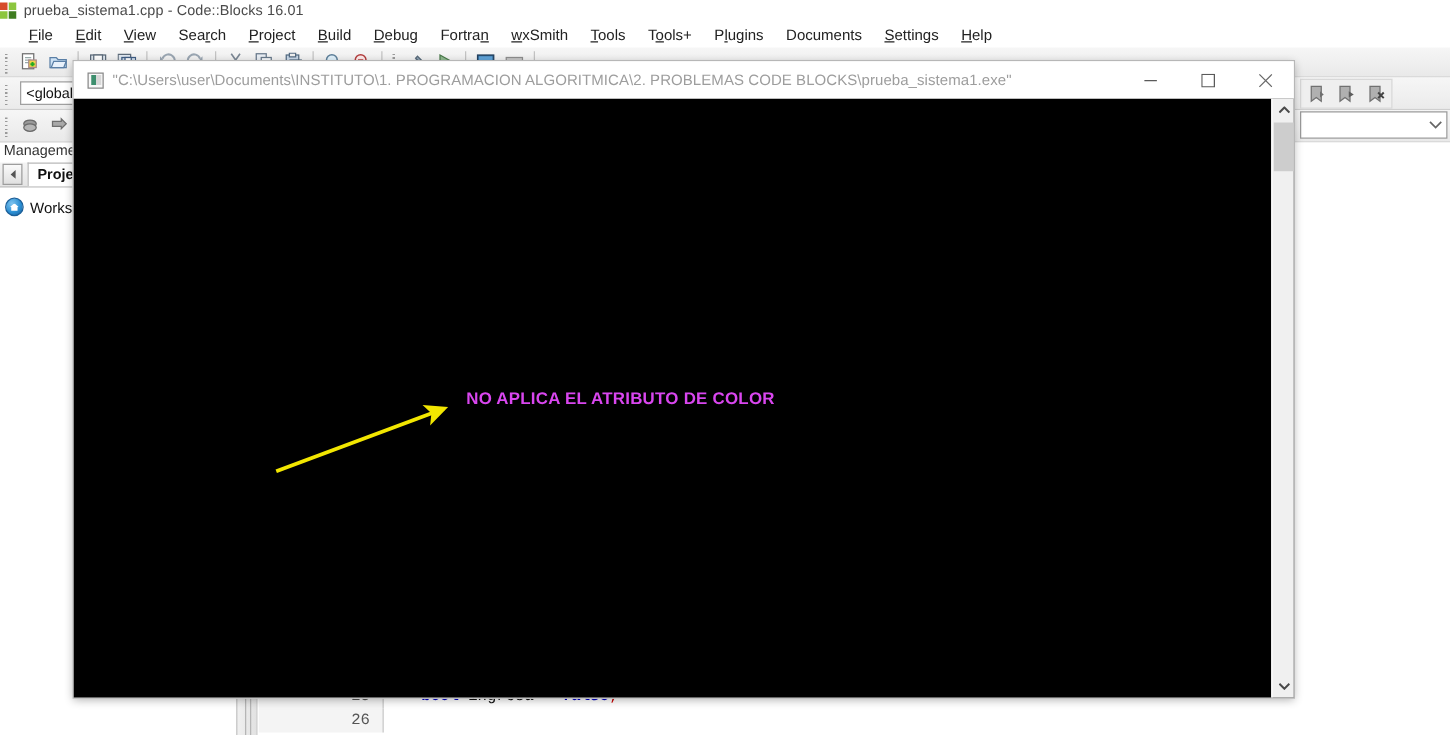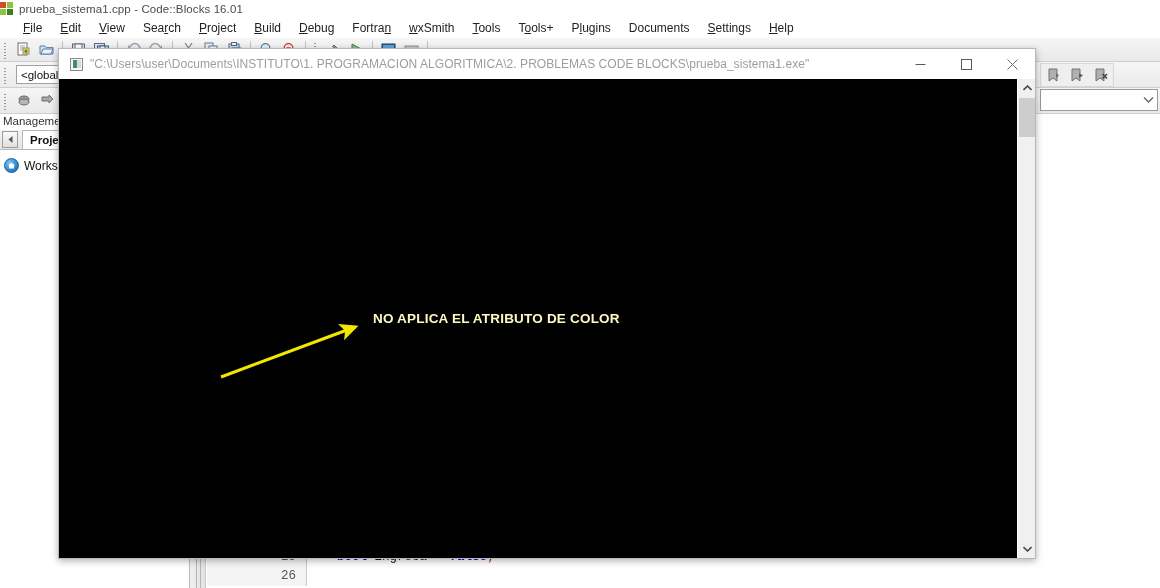--- a/index.html
+++ b/index.html
@@ -234,21 +234,21 @@
   .sb-thumb {
     position: absolute; left: 1px; top: 19px; width: 16px; height: 39px;
     background: #cdcdcd;
   }
 
   
   .annot-text {
     position: absolute;
     font-family: "Liberation Sans", sans-serif;
     font-size: 13.5px; font-weight: bold;
-    color: #fef9c3; white-space: nowrap; letter-spacing: 0.2px;
+    color: #d946ef; white-space: nowrap; letter-spacing: 0.2px;
   }
   svg.annot-arrow { position: absolute; left: 0; top: 0; overflow: visible; }
 </style>
 </head>
 <body>
 
 <div id="root">
 
   <div class="ide-titlebar">
     <div class="ide-app-icon">

